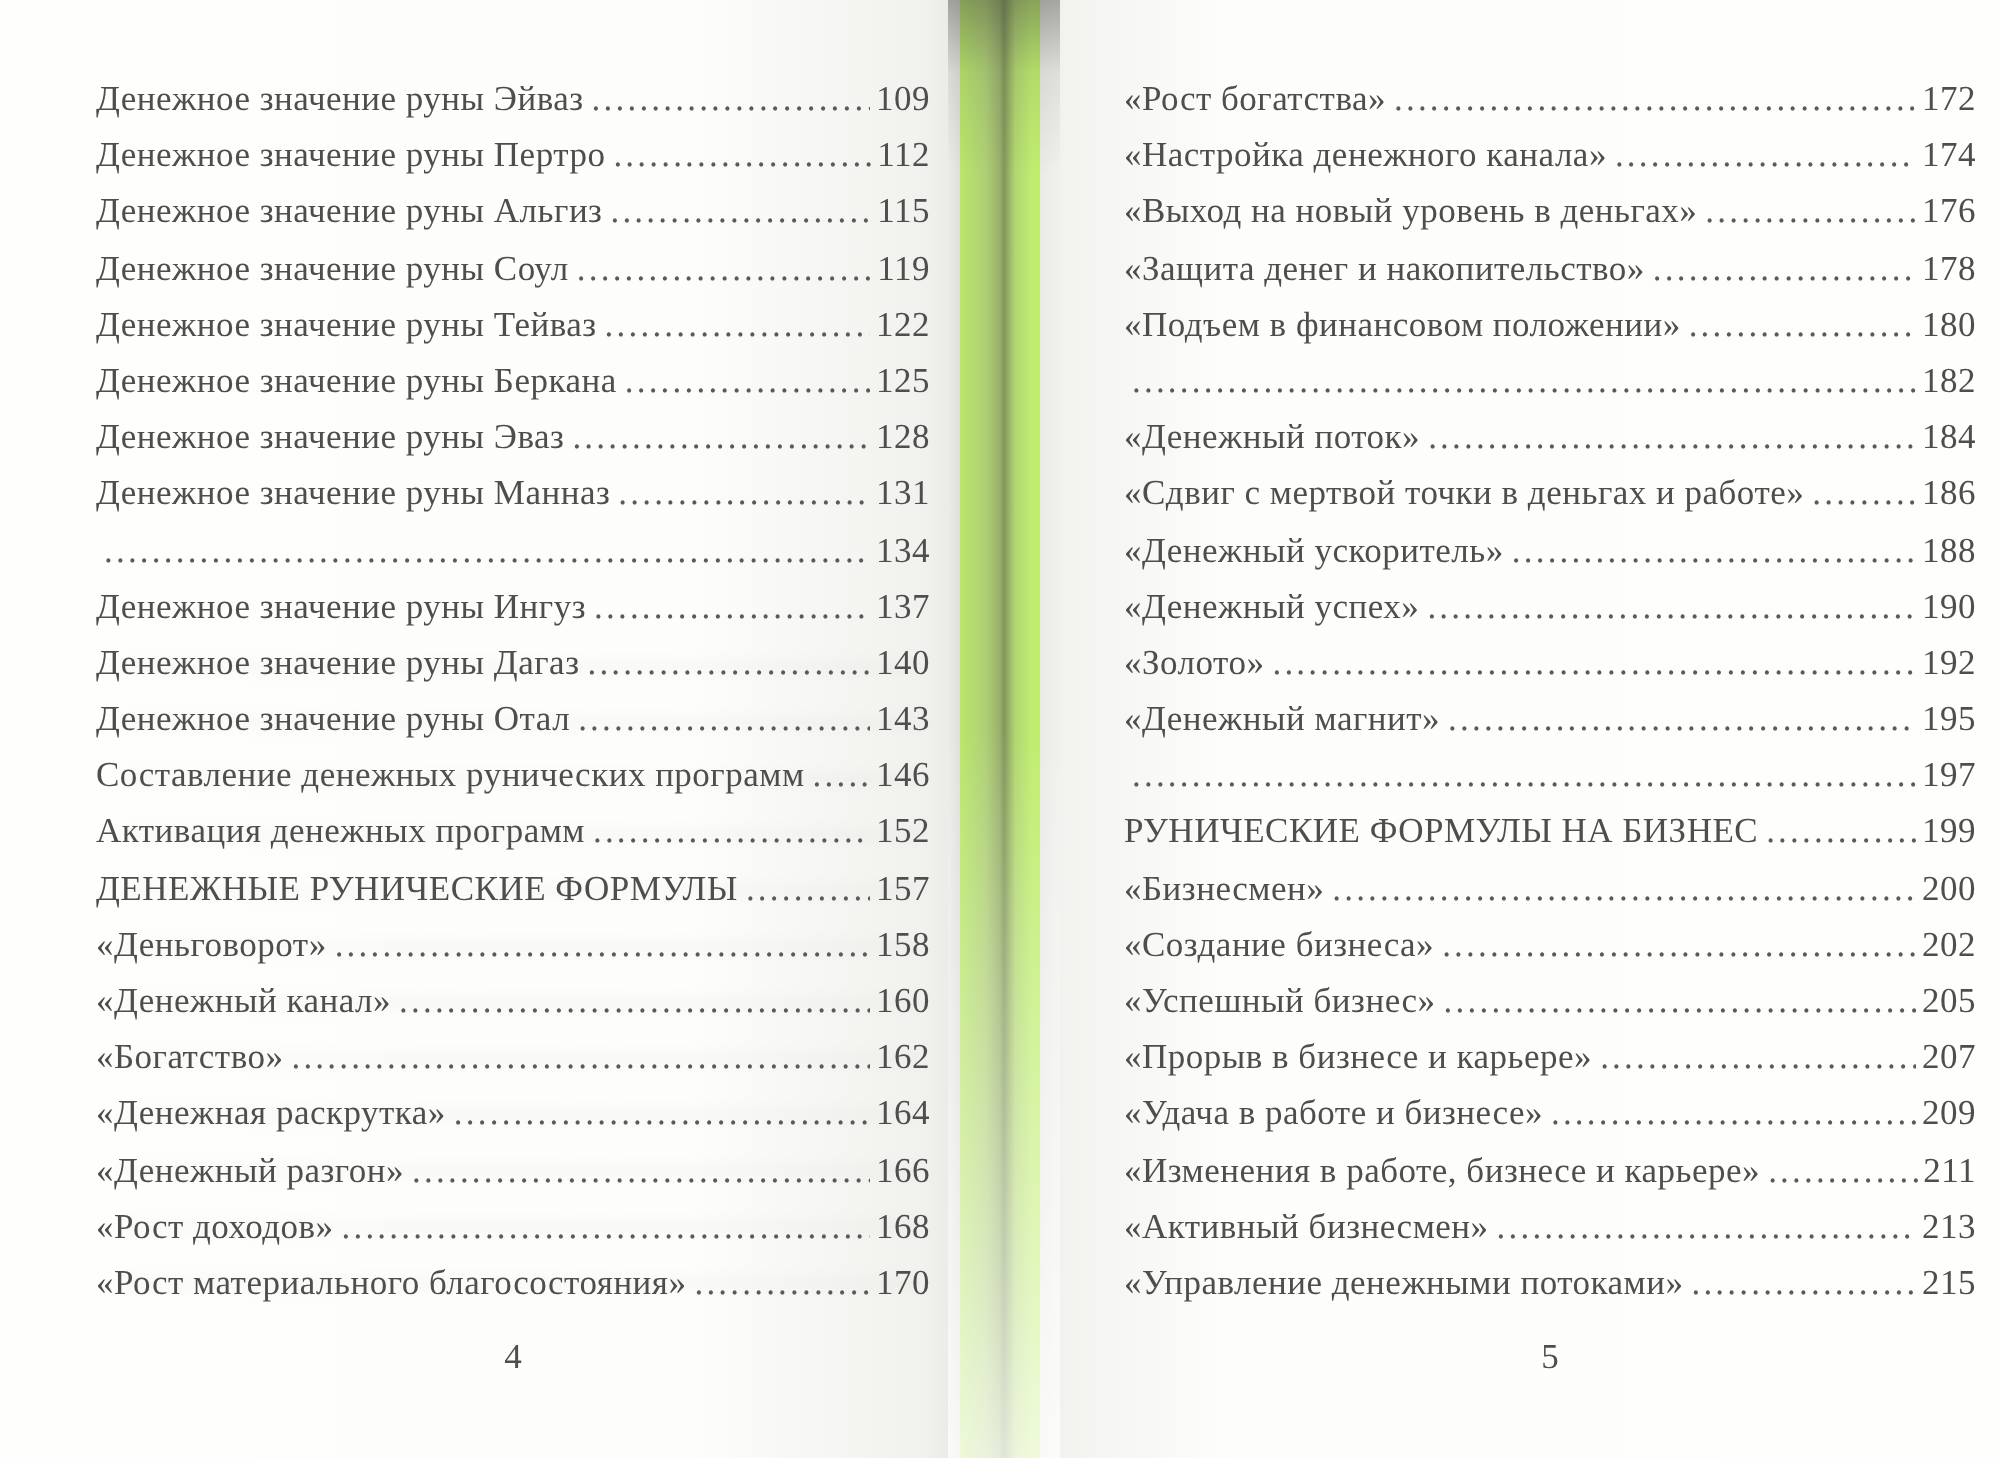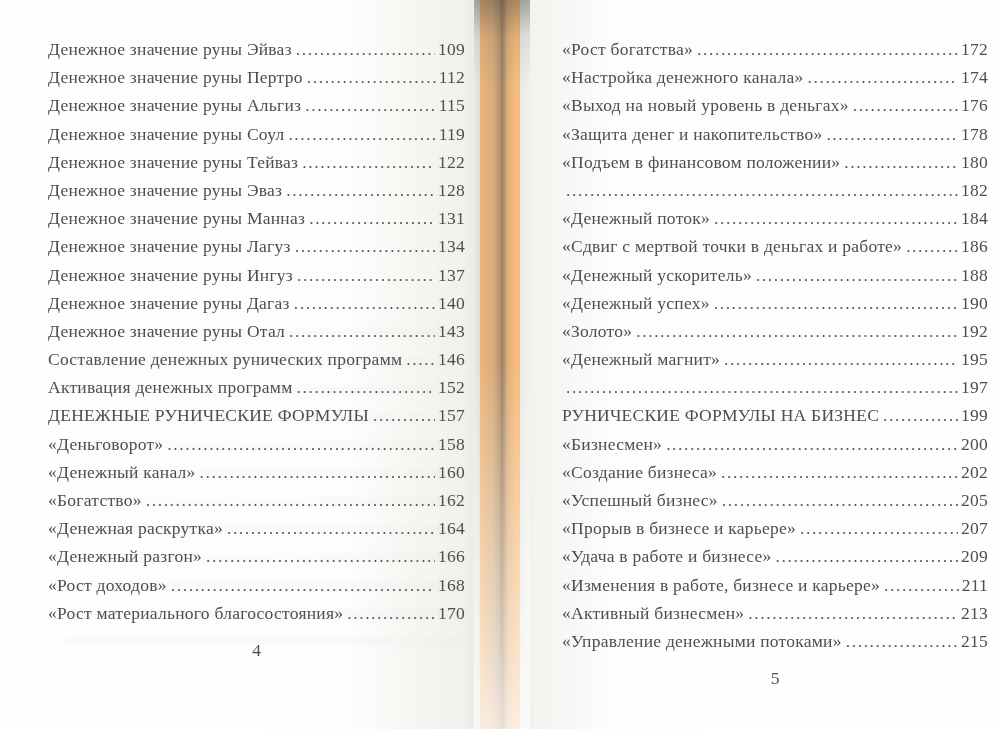--- a/index.html
+++ b/index.html
@@ -4,21 +4,21 @@
 <style>
   html, body {
     margin: 0;
     padding: 0;
     background: #ffffff;
   }
   #photo {
     position: relative;
     width: 1000px;
     height: 729px;
-    background: #fdba74;
+    background: #bef264;
     overflow: hidden;
     font-family: "Liberation Serif", "DejaVu Serif", serif;
     color: var(--ink, #4e4e4c);
   }
   
   .page {
     position: absolute;
     top: 0;
     height: 729px;
   }
@@ -152,35 +152,39 @@
     <span class="dots"></span>
     <span class="p">119</span>
   </div>
 
   <div class="row">
     <span class="t">Денежное значение руны Тейваз</span>
     <span class="dots"></span>
     <span class="p">122</span>
   </div>
 
+  <div class="row">
+    <span class="t">Денежное значение руны Беркана</span>
+    <span class="dots"></span>
+    <span class="p">125</span>
+  </div>
 
   <div class="row">
     <span class="t">Денежное значение руны Эваз</span>
     <span class="dots"></span>
     <span class="p">128</span>
   </div>
 
   <div class="row">
     <span class="t">Денежное значение руны Манназ</span>
     <span class="dots"></span>
     <span class="p">131</span>
   </div>
 
   <div class="row">
-    <span class="t">Денежное значение руны Лагуз</span>
     <span class="dots"></span>
     <span class="p">134</span>
   </div>
 
   <div class="row">
     <span class="t">Денежное значение руны Ингуз</span>
     <span class="dots"></span>
     <span class="p">137</span>
   </div>
 

